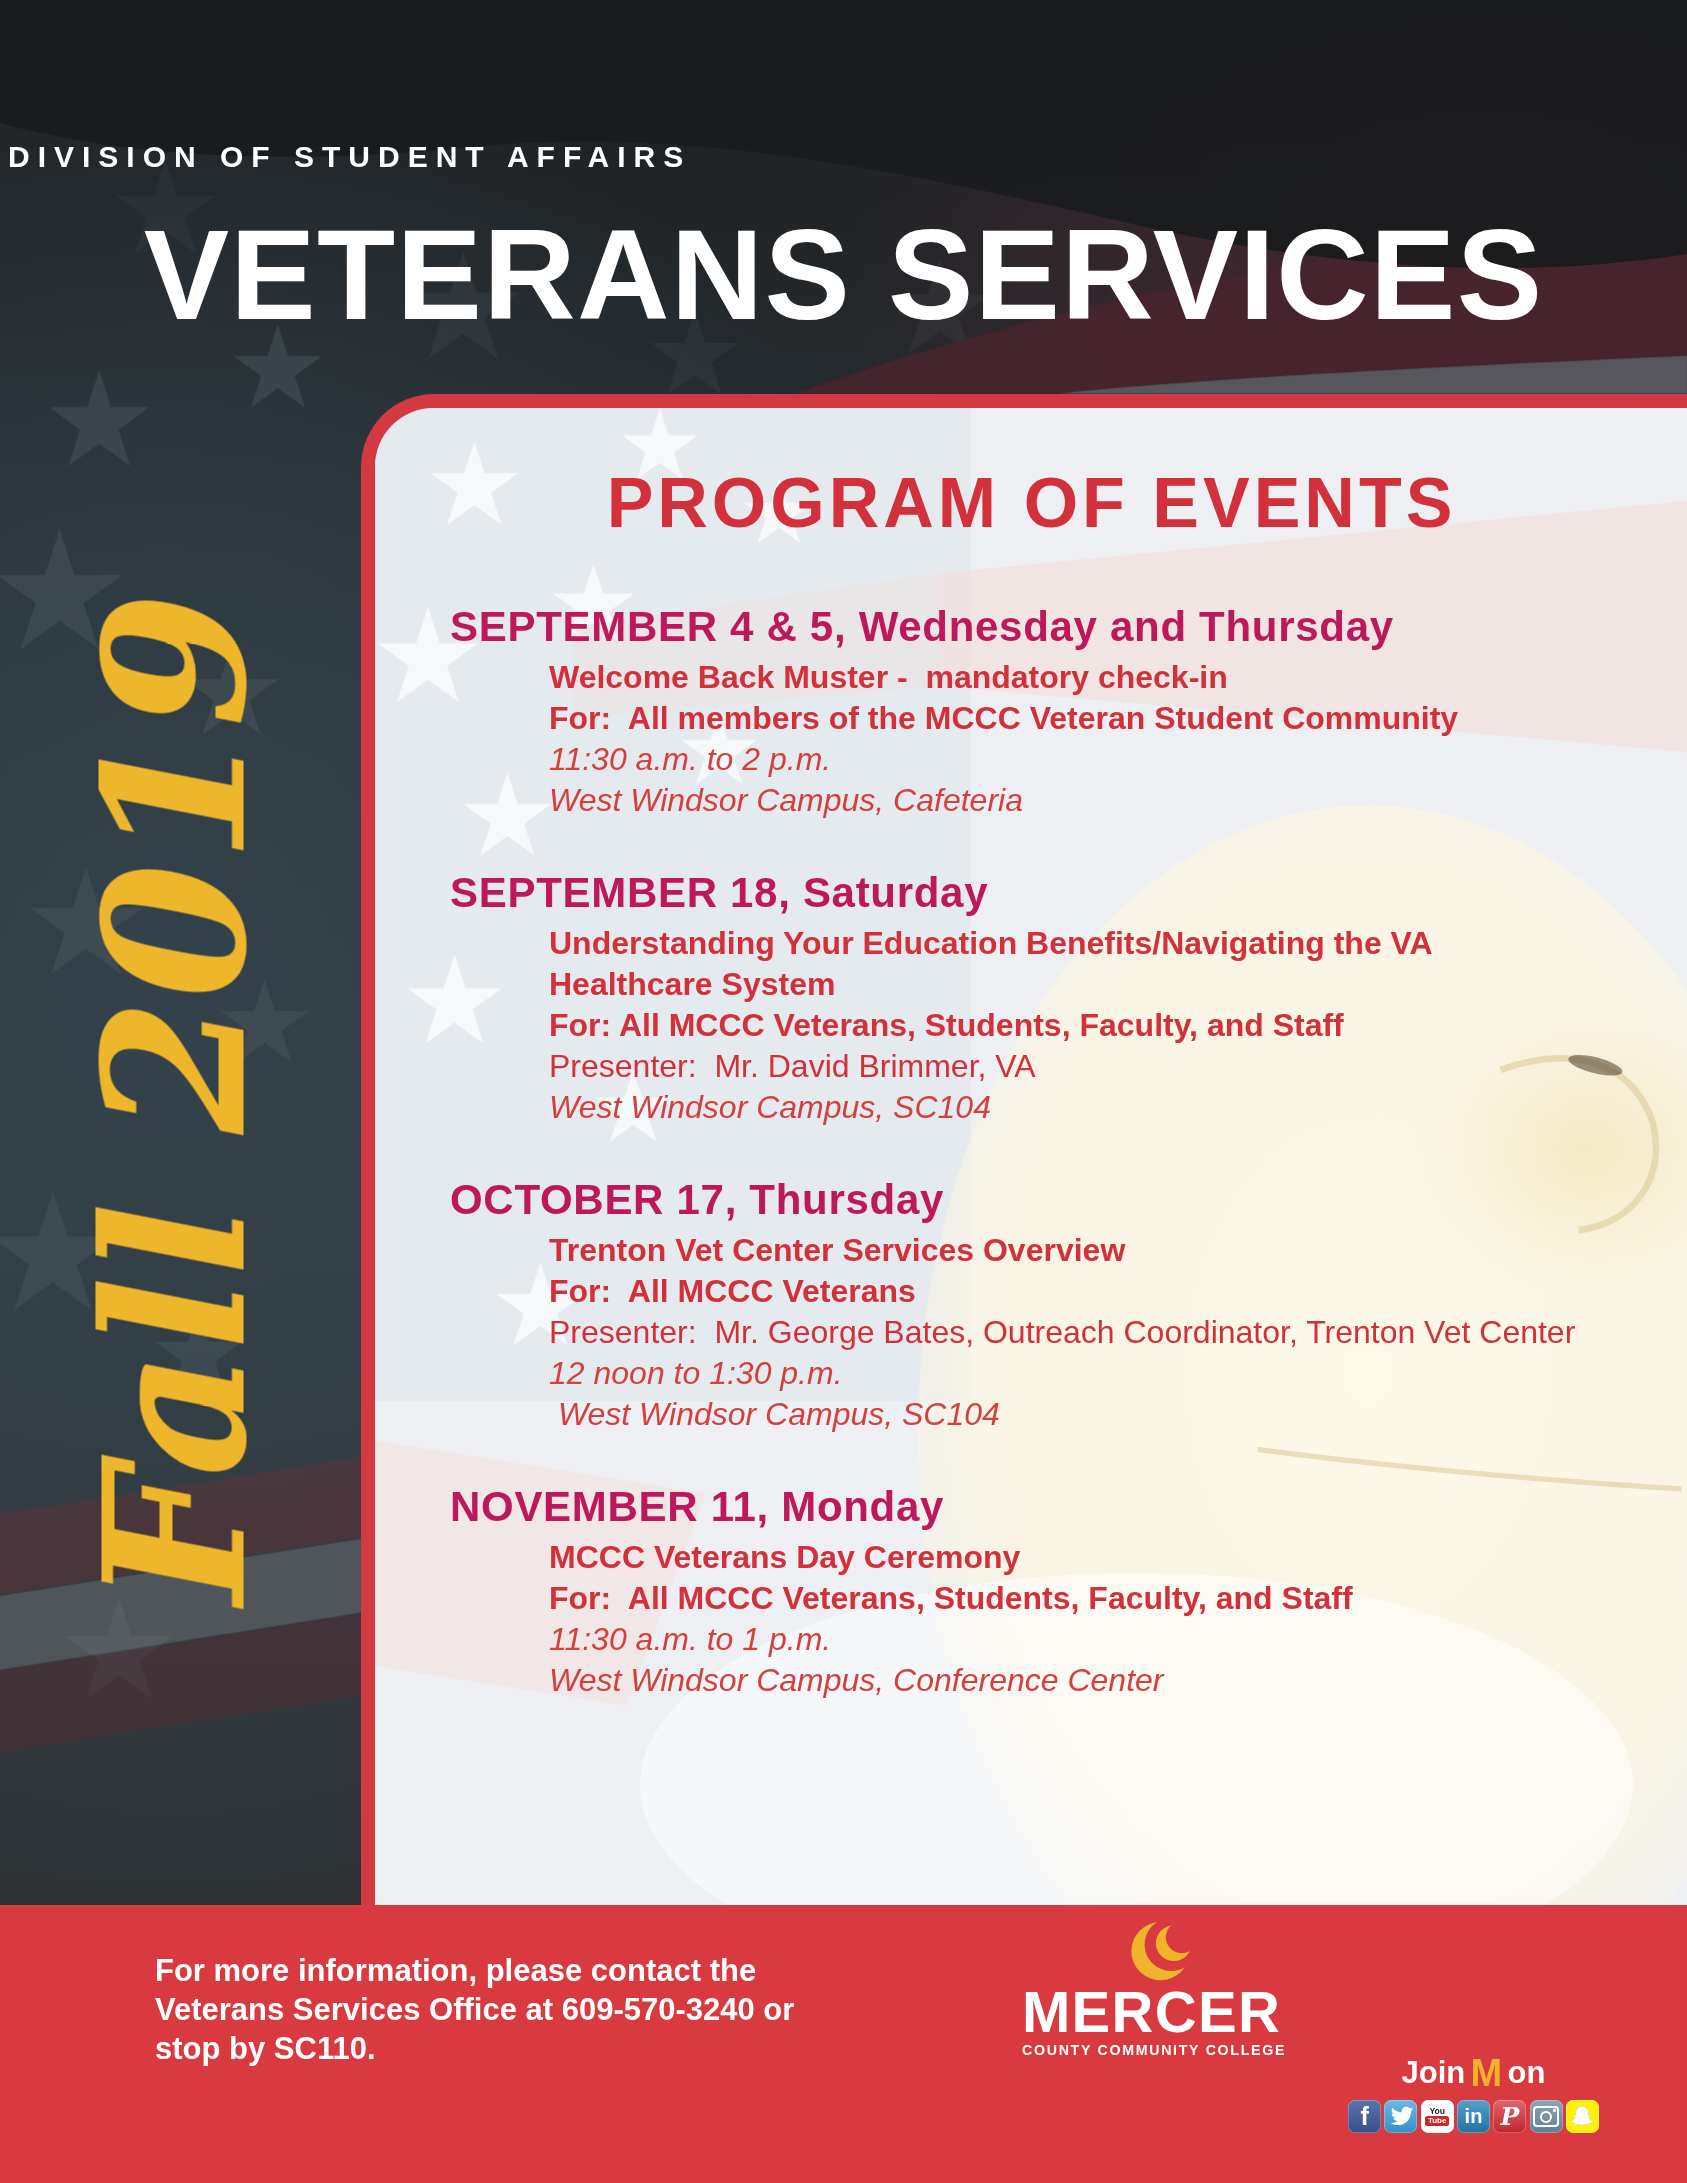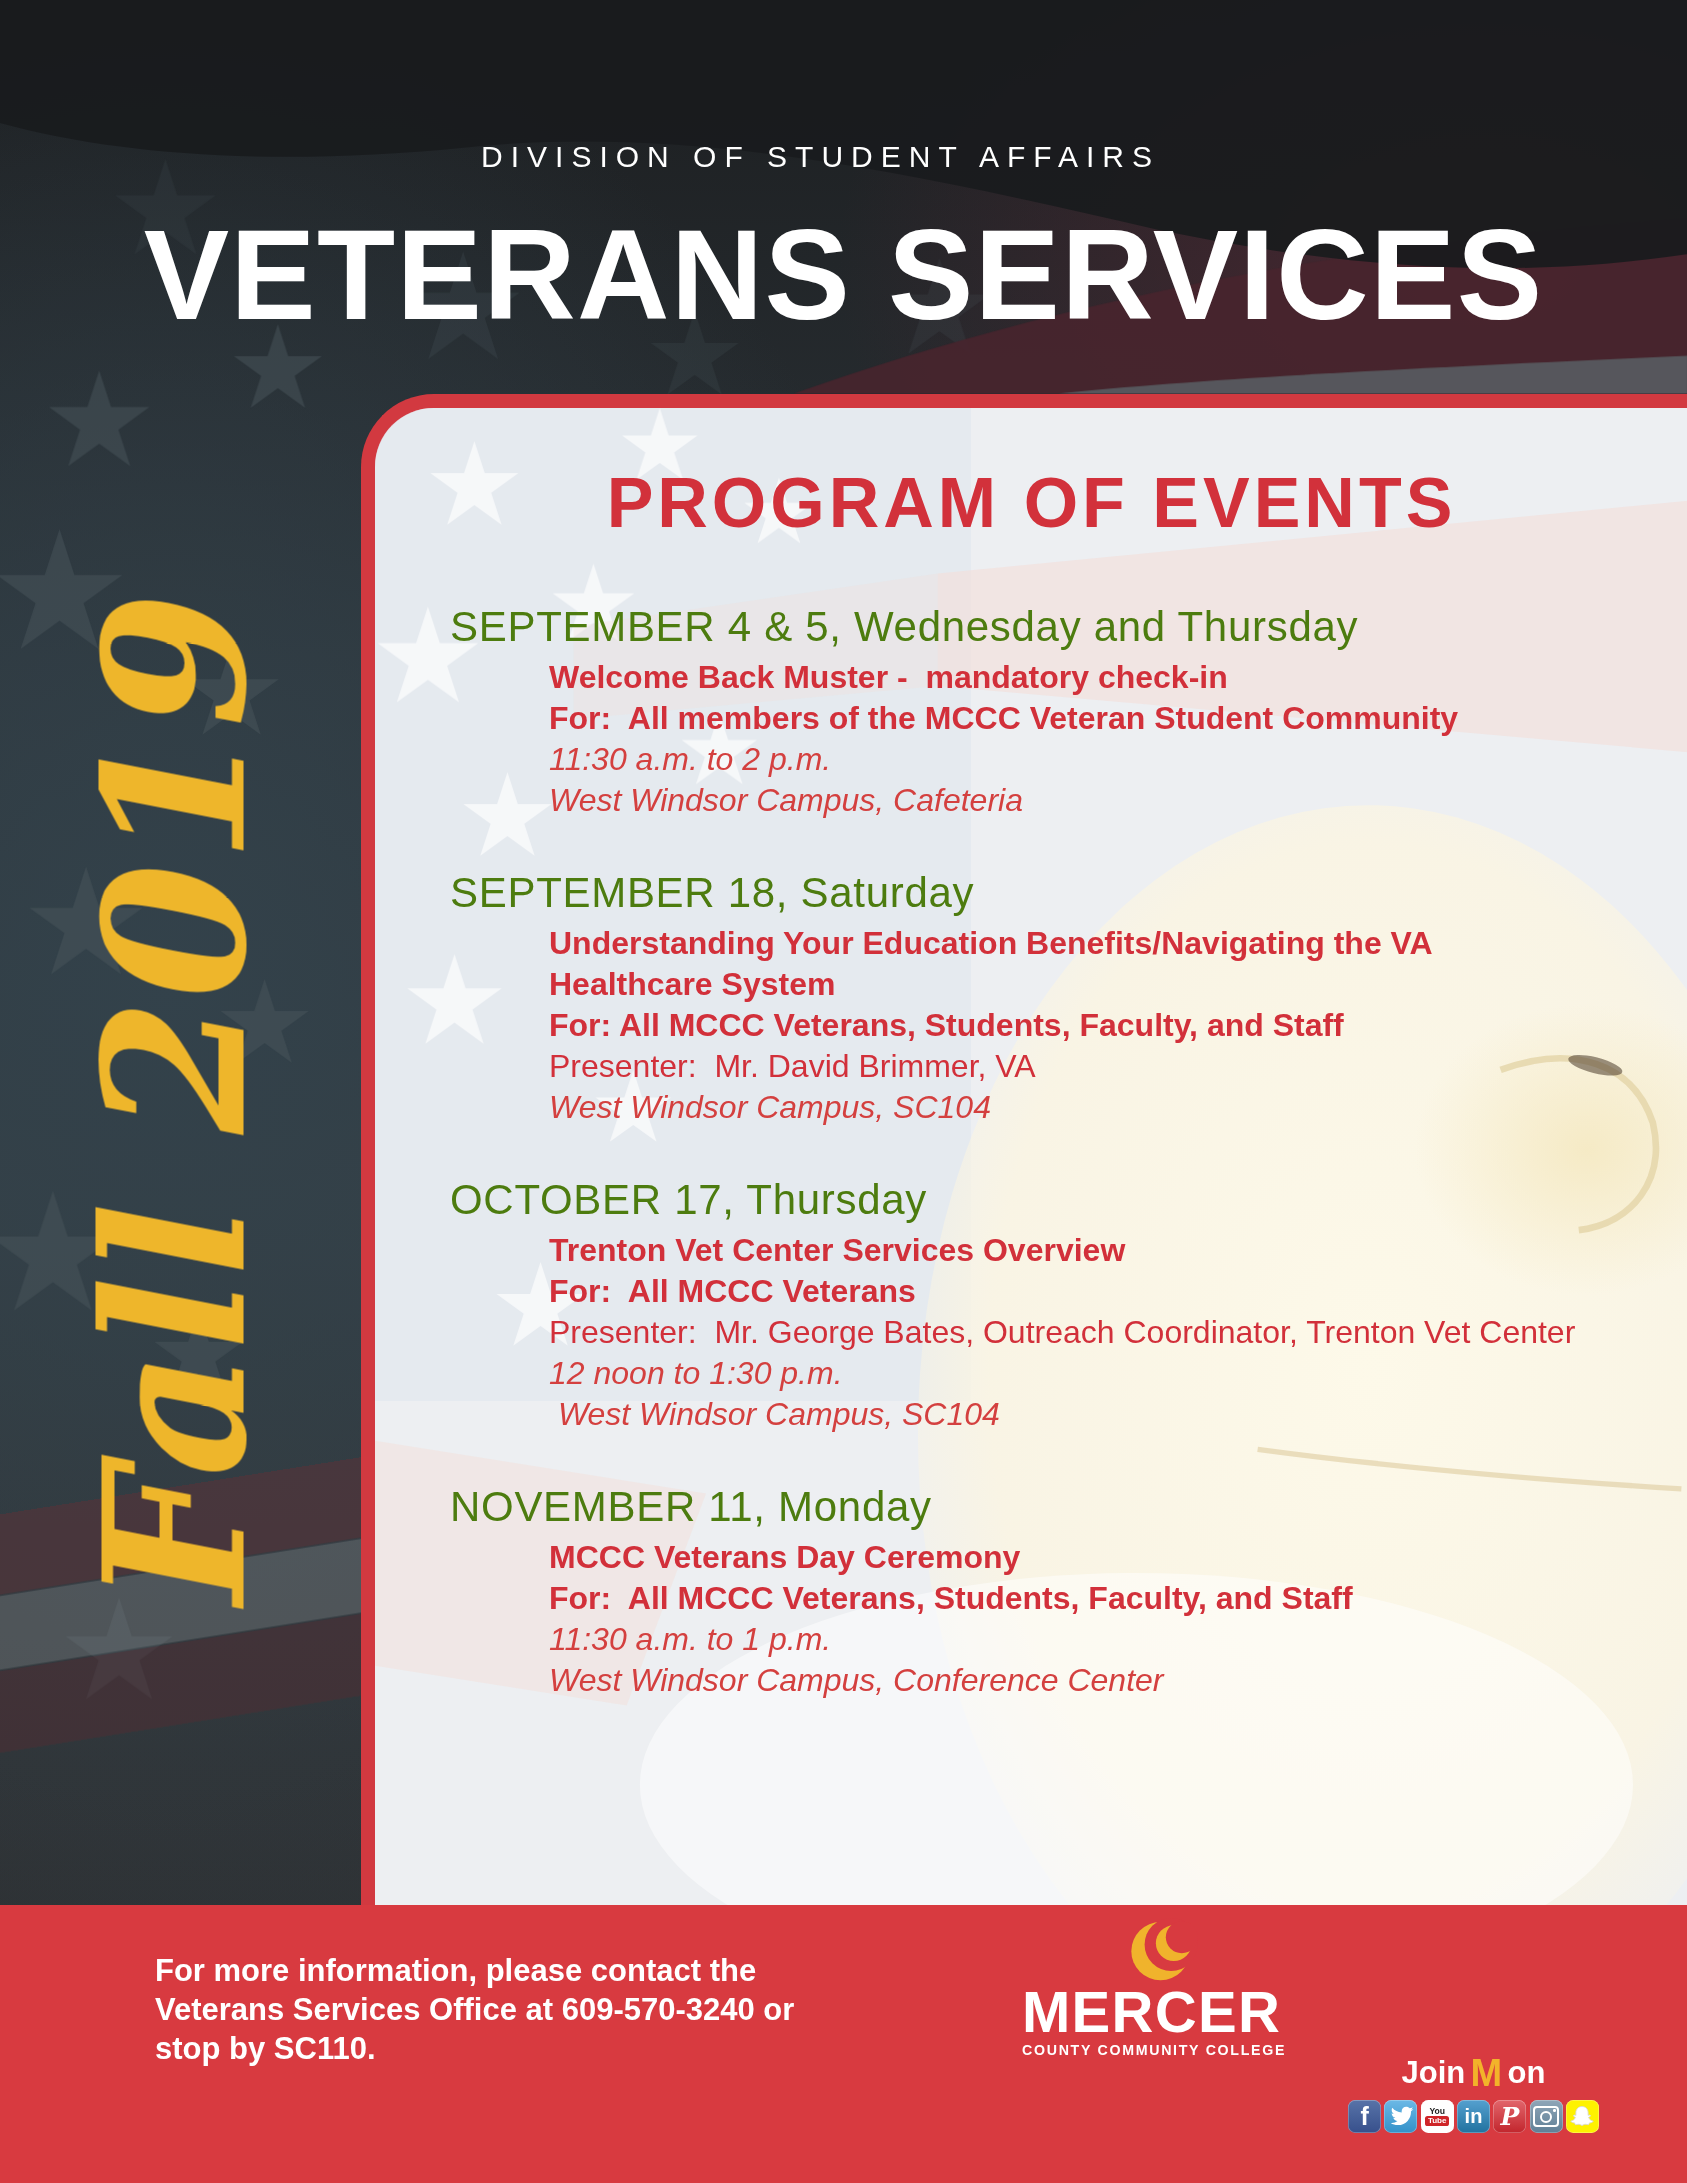--- a/index.html
+++ b/index.html
@@ -10,22 +10,22 @@
     background:
       radial-gradient(926px 595px at 88% 12%, #4a2630 0%, rgba(74,38,48,0) 70%),
       radial-gradient(1059px 1323px at 10% 45%, #33424b 0%, rgba(51,66,75,0) 75%),
       linear-gradient(180deg,#1c1e20 0%,#2b3237 30%,#343d42 55%,#2f3336 80%,#2c2f32 100%);
   }
   svg{display:block;}
   .bg-svg{position:absolute;left:0;top:0;width:1687px;height:2183px;}
 
   
   .division{
-    position:absolute;top:140px;left:0;width:1641px;text-align:center;
-    color:#ffffff;font-size:30px;font-weight:400;letter-spacing:8px;
+    position:absolute;top:140px;left:8px;width:1641px;
+    color:#ffffff;font-size:30px;font-weight:700;letter-spacing:8px;
   }
   .main-title{
     position:absolute;top:209px;left:0;width:1687px;text-align:center;
     color:#ffffff;font-size:128px;line-height:132px;font-weight:800;letter-spacing:1.3px;
     white-space:nowrap;
   }
 
   
   .fall{
     position:absolute;left:-387px;top:926px;width:1125px;height:344px;
@@ -46,21 +46,21 @@
   .panel-content{position:relative;}
 
   .program-title{
     margin-top:60px;text-align:center;
     color:#d2313b;font-size:70px;line-height:70px;font-weight:800;letter-spacing:4px;
     white-space:nowrap;
   }
   .events{margin-top:63px;}
   .event{margin-bottom:46px;}
   .event-date{
-    margin-left:75px;color:#4d7c0f;font-size:42px;line-height:52px;font-weight:400;
+    margin-left:75px;color:#be185d;font-size:42px;line-height:52px;font-weight:700;
     letter-spacing:0.7px;white-space:pre-wrap;
   }
   .event-body{margin-left:174px;margin-top:4px;}
   .line{font-size:32px;line-height:41px;color:#d2303a;white-space:pre-wrap;}
   .line.bold{font-weight:700;}
   .line.reg{font-weight:400;}
   .line.italic{font-style:italic;font-weight:400;color:#d4403f;}
 
   
   .footer{position:absolute;left:0;top:1905px;width:1687px;height:278px;background:#d83a40;}

